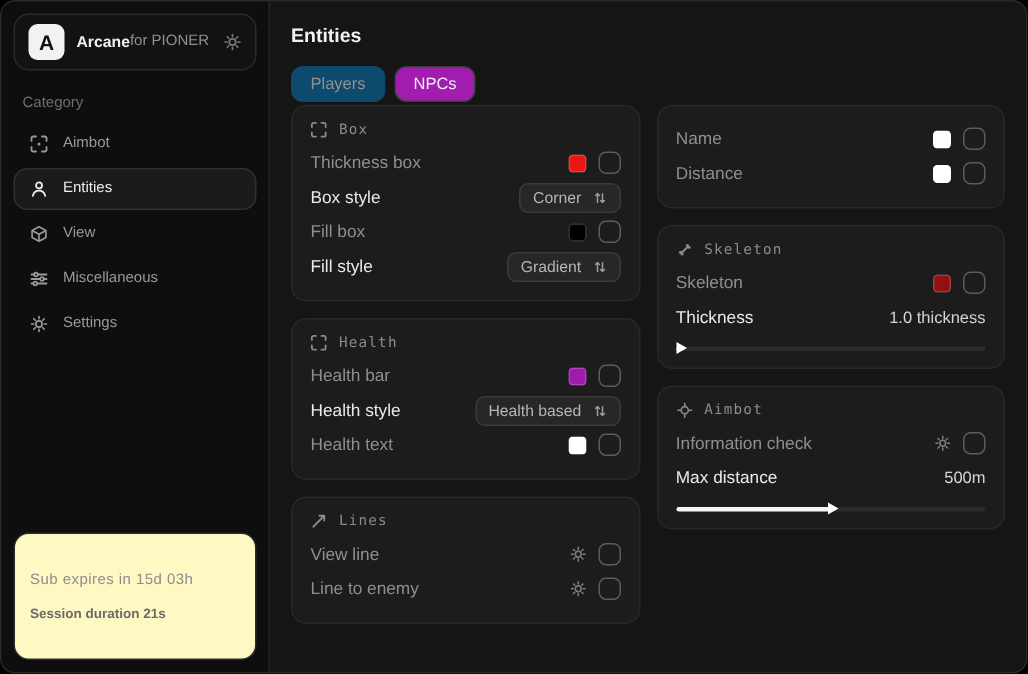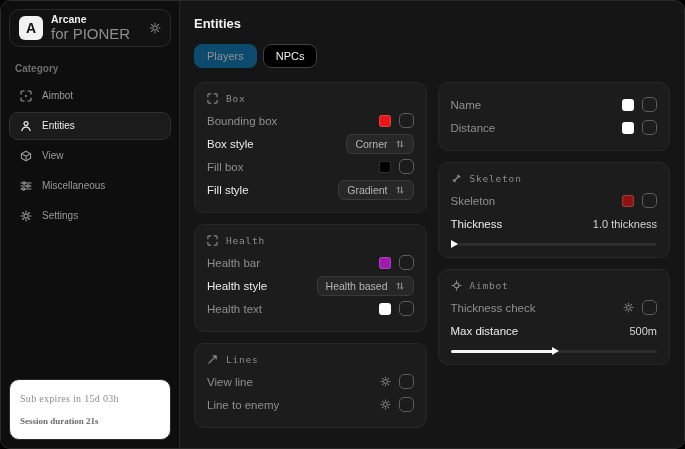--- a/index.html
+++ b/index.html
@@ -15,50 +15,50 @@
   }
   .brand-card {
     border:1px solid #2a2a2a; border-radius:10px; background:#121212;
     display:flex; align-items:center; gap:8px; padding:6px 9px; height:38px;
   }
   .logo {
     width:24px; height:24px; background:#f2f2f2; border-radius:6px;
     display:flex; align-items:center; justify-content:center;
     color:#111; font-weight:bold; font-size:14px;
   }
-  .brand-text { display:flex; flex-direction:column; line-height:1.15; }
+  .brand-text { display:flex; flex-direction:row; line-height:1.15; }
   .brand-name { color:#f0f0f0; font-size:10.5px; font-weight:bold; }
-  .brand-sub  { color:#8f8f8f; font-size:15px; }
+  .brand-sub  { color:#8f8f8f; font-size:10px; }
   .brand-gear { margin-left:auto; color:#7a7a7a; display:flex; }
-  .category-label { color:#6d6d6d; font-size:10px; margin:16px 6px 8px;font-weight:bold; }
+  .category-label { color:#6d6d6d; font-size:10px; margin:16px 6px 8px; }
   .nav { display:flex; flex-direction:column; gap:2px; }
   .nav-item {
     display:flex; align-items:flex-start; gap:10px; padding:7px 10px;
     color:#999; font-size:10px; border-radius:9px; border:1px solid transparent;
     cursor:default;
   }
   .nav-item.active { background:#1b1b1b; border-color:#303030; color:#ededed; }
   .nav-item .ico { display:flex; color:inherit; }
   .sidebar-spacer { flex:1; }
   .footer-card {
-    border:1px solid #2a2a2a; border-radius:10px; background:#ffffff;
-    padding:13px 10px; font-family:Liberation Serif, serif;
+    border:1px solid #2a2a2a; border-radius:10px; background:#fef9c3;
+    padding:25px 10px; font-family:Liberation Sans, sans-serif;
   }
   .footer-line1 { color:#8d8d8d; font-size:10px; letter-spacing:0.3px; }
   .footer-line2 { color:#6b6b6b; font-size:9px; margin-top:12px; font-weight:bold; }
   
   .main { flex:1; padding:15px 14px; overflow:hidden; }
   .page-title { color:#f2f2f2; font-size:13px; font-weight:bold; }
   .tabs { display:flex; gap:6px; margin-top:13px; }
   .tab {
     padding:5px 12px; border-radius:8px; background:#0c4a6e; color:#929292;
     font-size:11px; border:1px solid transparent; cursor:default;
   }
-  .tab.active { background:#000000; border-color:#404040; color:#f0f0f0; }
-  .content { display:flex; gap:11px; margin-top:14px; align-items:flex-start; }
+  .tab.active { background:#a21caf; border-color:#404040; color:#f0f0f0; }
+  .content { display:flex; gap:11px; margin-top:2px; align-items:flex-start; }
   .col { display:flex; flex-direction:column; gap:11px; width:239px; }
   .card {
     background:#1c1c1c; border:1px solid #282828; border-radius:10px;
     padding:10px 12px 11px; width:100%;
   }
   .card-header {
     display:flex; align-items:center; gap:8px; color:#8b8b8b;
     font-family:"DejaVu Sans Mono",monospace; font-size:9.5px; letter-spacing:0.8px;
     margin-bottom:5px;
   }
@@ -186,21 +186,21 @@
         <section class="card">
           <div class="card-header">
             <span class="ico">
               <svg width="11" height="11" viewBox="0 0 12 12" fill="none" stroke="currentColor" stroke-width="1.3" stroke-linecap="round">
                   <path d="M1 4V2.2C1 1.5 1.5 1 2.2 1H4M8 1h1.8C10.5 1 11 1.5 11 2.2V4M11 8v1.8c0 .7-.5 1.2-1.2 1.2H8M4 11H2.2C1.5 11 1 10.5 1 9.8V8"></path>
                 </svg>
             </span>
             <span>Box</span>
           </div>
           <div class="row">
-            <span class="row-label">Bounding box</span>
+            <span class="row-label">Thickness box</span>
             <span class="row-right">
               <span class="swatch" style="background: rgb(232, 22, 22);"></span>
               <span class="checkbox"></span>
             </span>
           </div>
           <div class="row">
             <span class="row-label bright">Box style</span>
             <span class="dropdown">
               <span>Corner</span>
               <span class="ico">
@@ -355,21 +355,21 @@
           <div class="card-header">
             <span class="ico">
               <svg width="11" height="11" viewBox="0 0 12 12" fill="none" stroke="currentColor" stroke-width="1.2" stroke-linecap="round">
                   <circle cx="6" cy="6" r="2.6"></circle>
                   <path d="M6 1v1.6M6 9.4V11M1 6h1.6M9.4 6H11"></path>
                 </svg>
             </span>
             <span>Aimbot</span>
           </div>
           <div class="row">
-            <span class="row-label">Thickness check</span>
+            <span class="row-label">Information check</span>
             <span class="row-right">
               <span class="mini-gear">
                 <svg width="11" height="11" viewBox="0 0 12 12" fill="none" stroke="currentColor" stroke-width="1.1" stroke-linecap="round">
                     <circle cx="6" cy="6" r="2.1"></circle>
                     <path d="M6 1v1.5M6 9.5V11M1 6h1.5M9.5 6H11M2.5 2.5l1 1M8.5 8.5l1 1M9.5 2.5l-1 1M3.5 8.5l-1 1"></path>
                   </svg>
               </span>
               <span class="checkbox"></span>
             </span>
           </div>

